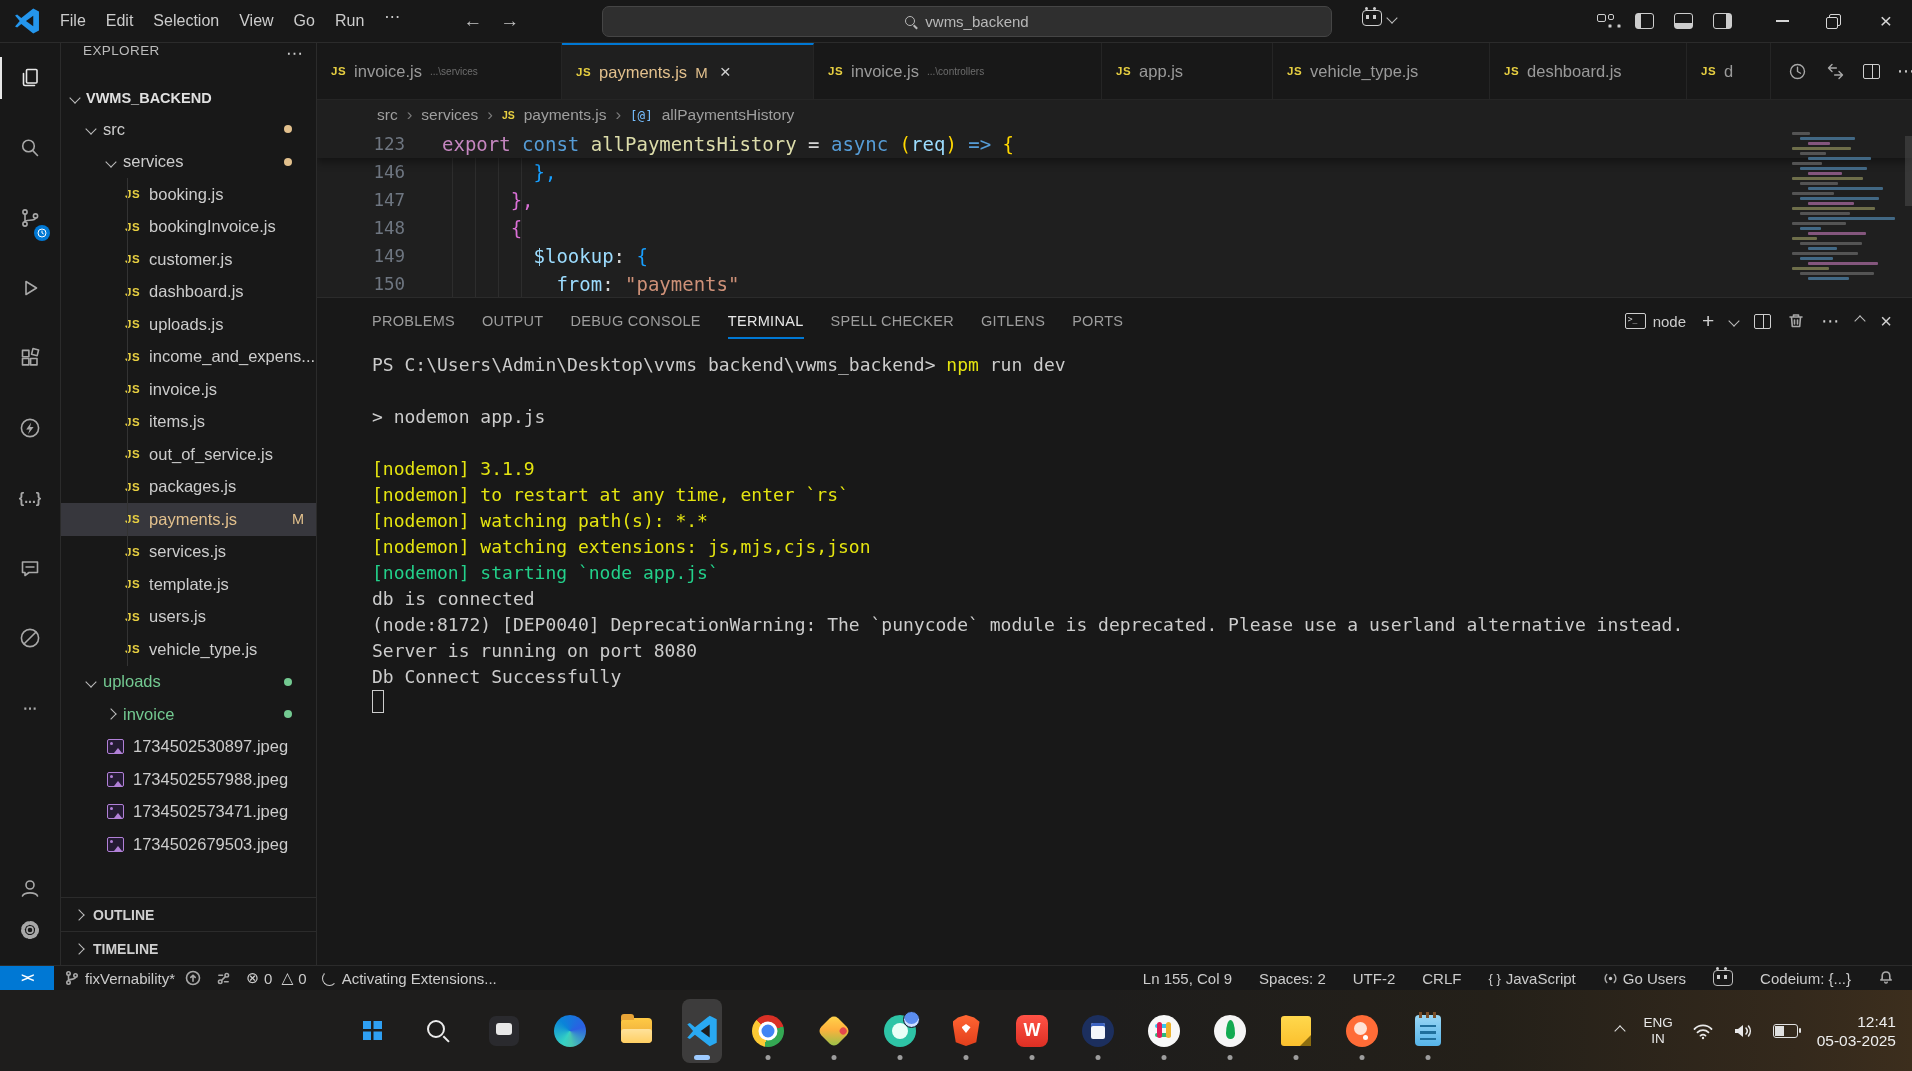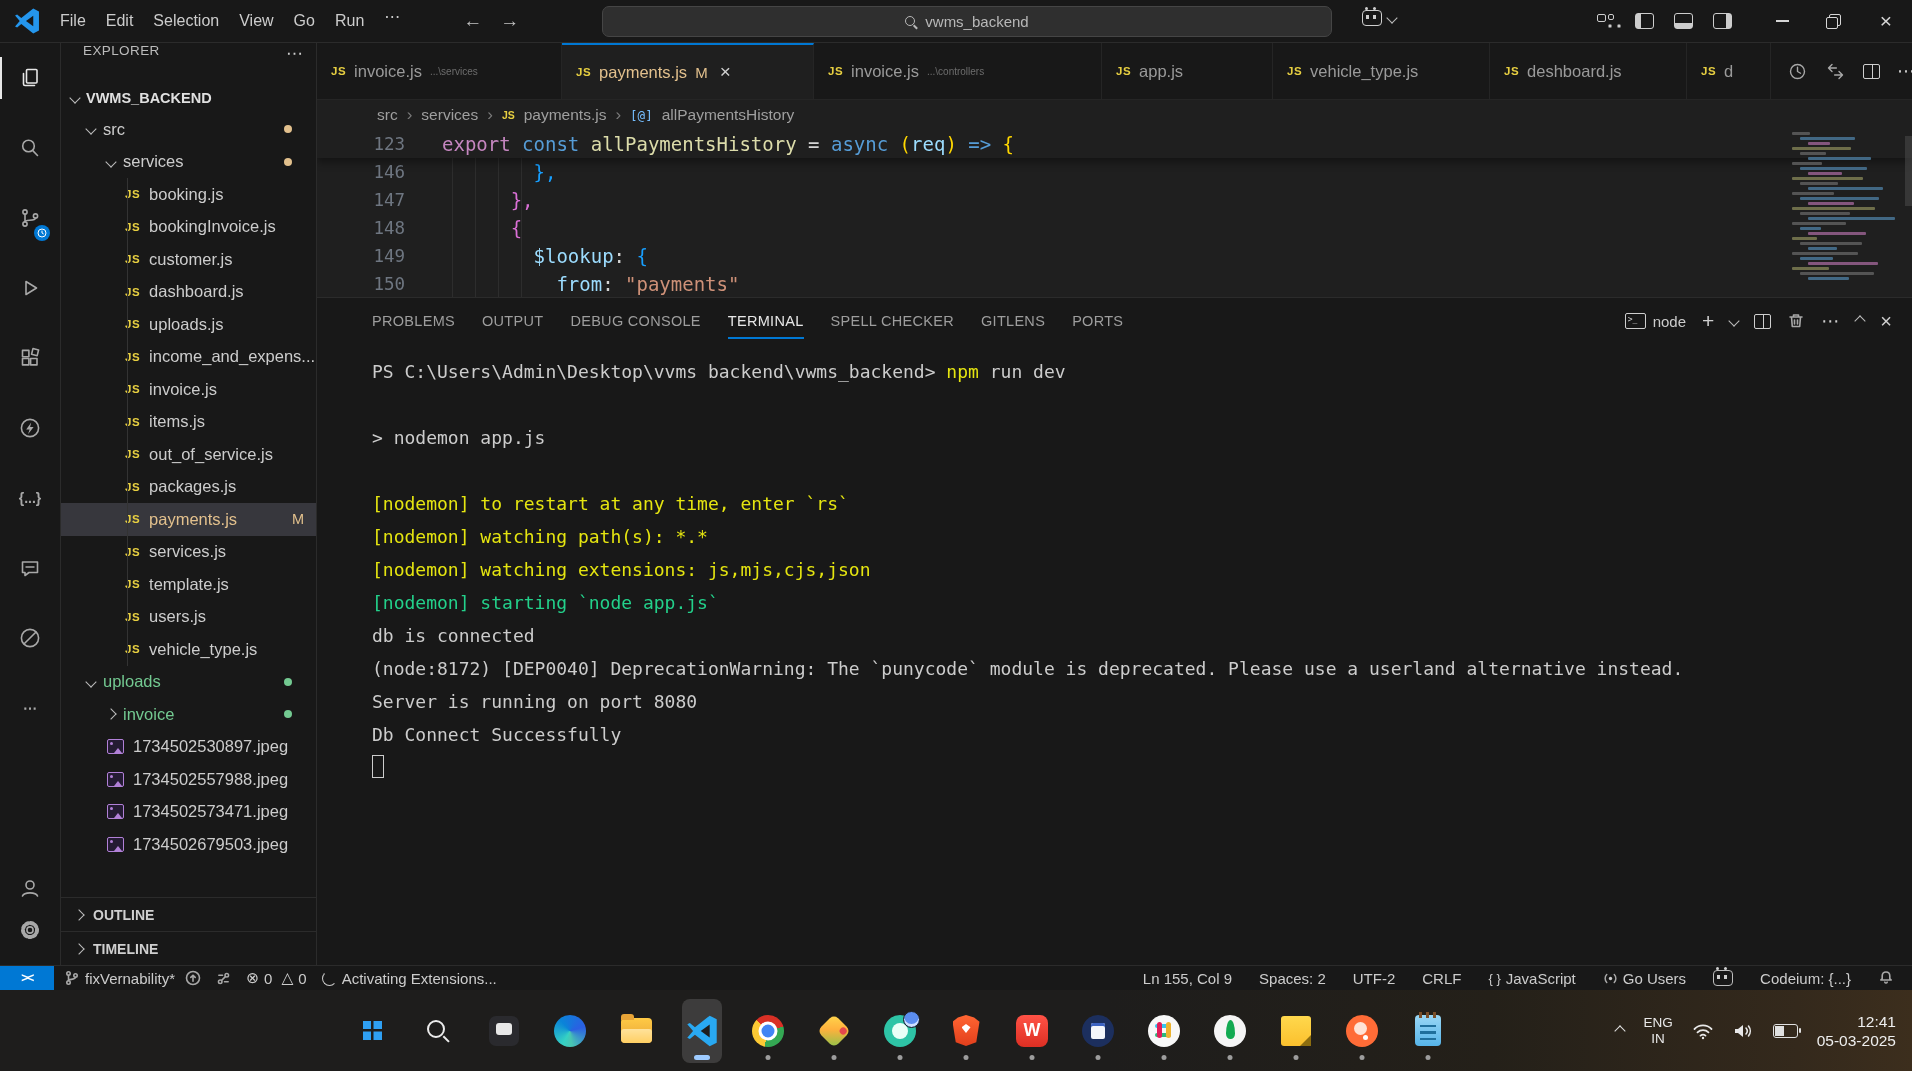--- a/index.html
+++ b/index.html
@@ -145,21 +145,21 @@
   .node-chip{display:flex;align-items:center;gap:7px;font-size:15px;color:#cccccc;}
   .term-ico{width:17px;height:14px;border:1.5px solid #cfcfcf;border-radius:2px;font-size:8px;
             line-height:12px;text-align:left;padding-left:2px;color:#cfcfcf;font-family:"DejaVu Sans Mono",monospace;}
   .pa-plus{font-size:21px;font-weight:300;}
   .pa-x{font-size:20px;}
   .split-ico{width:15px;height:13px;border:1.5px solid #cfcfcf;border-radius:2px;position:relative;}
   .split-ico::after{content:"";position:absolute;left:50%;top:0;bottom:0;width:1.5px;background:#cfcfcf;}
 
   .terminal{flex:1;padding:8px 0 0 55px;font-family:"DejaVu Sans Mono","Liberation Mono",monospace;
             font-size:18px;line-height:26px;color:#cccccc;overflow:hidden;}
-  .tline{white-space:pre;height:26px;margin-top:7px;}
+  .tline{white-space:pre;height:26px;}
   .tline .y{color:#e5e510;}
   .tline .g{color:#23d18b;}
   .cursor{display:inline-block;width:10px;height:21px;border:1.3px solid #cccccc;vertical-align:-4px;}
 
   
   .statusbar{height:24px;background:#181818;border-top:1px solid #2b2b2b;display:flex;align-items:center;
              font-size:15px;color:#cccccc;flex:0 0 24px;position:relative;}
   .remote{height:24px;width:54px;background:#0078d4;color:#fff;display:flex;align-items:center;
           justify-content:center;font-weight:bold;font-size:12.5px;letter-spacing:-1.5px;}
   .sb-left{display:flex;align-items:center;gap:15px;padding-left:10px;}
@@ -656,20 +656,21 @@
             <span style="font-size:18px;letter-spacing:1px;">⋯</span>
             <span class="chev up"></span>
             <span class="pa-x">×</span>
           </div>
         </div>
         <div class="terminal" id="terminal">
             <div class="tline"><span>PS C:\Users\Admin\Desktop\vvms backend\vwms_backend&gt; </span><span class="y">npm</span><span> run dev</span></div>
             <div class="tline">&nbsp;</div>
             <div class="tline"><span>&gt; nodemon app.js</span></div>
             <div class="tline">&nbsp;</div>
+            <div class="tline"><span class="y">[nodemon] 3.1.9</span></div>
             <div class="tline"><span class="y">[nodemon] to restart at any time, enter `rs`</span></div>
             <div class="tline"><span class="y">[nodemon] watching path(s): *.*</span></div>
             <div class="tline"><span class="y">[nodemon] watching extensions: js,mjs,cjs,json</span></div>
             <div class="tline"><span class="g">[nodemon] starting `node app.js`</span></div>
             <div class="tline"><span>db is connected</span></div>
             <div class="tline"><span>(node:8172) [DEP0040] DeprecationWarning: The `punycode` module is deprecated. Please use a userland alternative instead.</span></div>
             <div class="tline"><span>Server is running on port 8080</span></div>
             <div class="tline"><span>Db Connect Successfully</span></div>
             <div class="tline"><span class="cursor"></span></div>
           </div>

